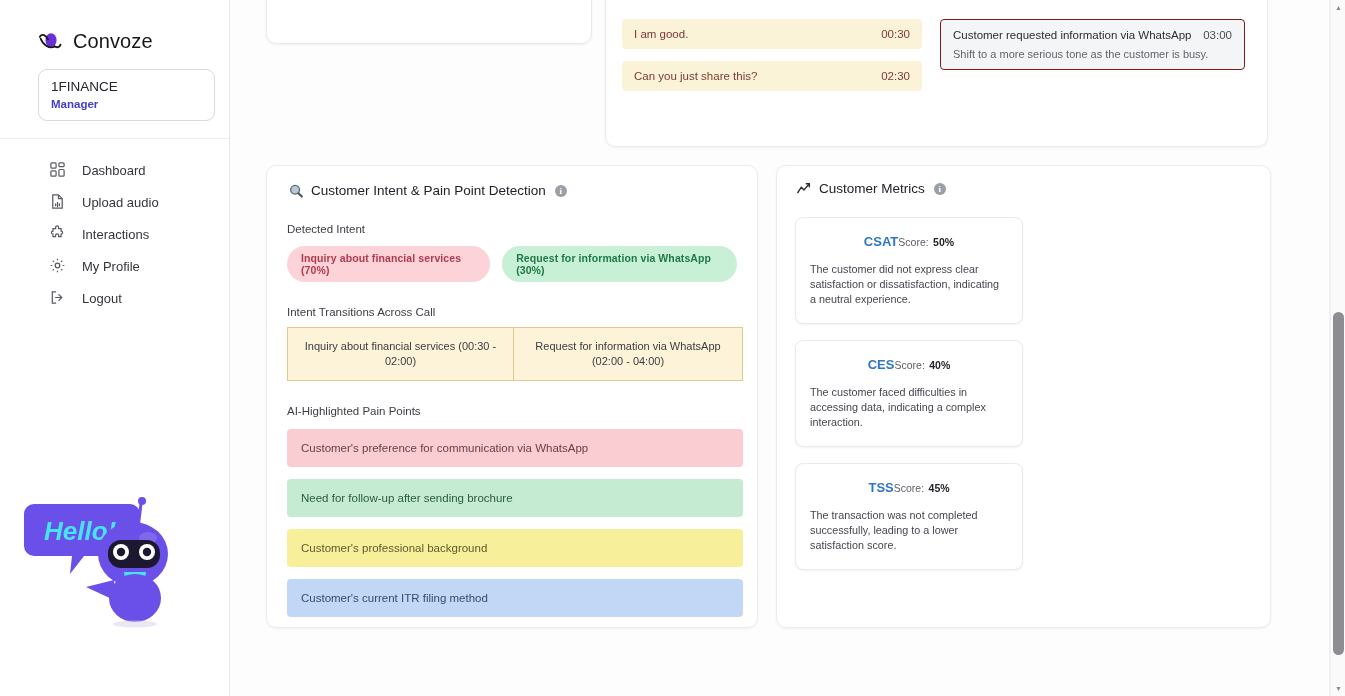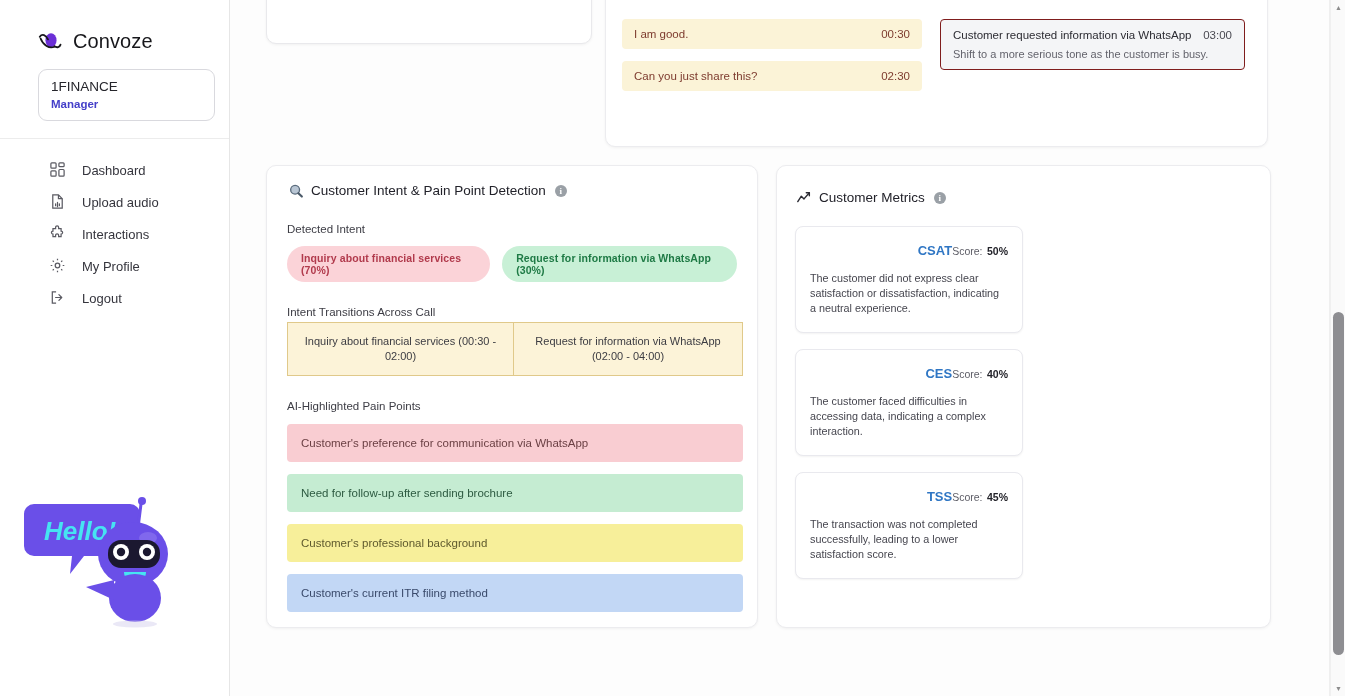--- a/index.html
+++ b/index.html
@@ -90,21 +90,21 @@
   .insight-sub { font-size: 11px; color: #63636c; margin-top: 7px; }
 
   
   .panels { position: absolute; left: 36px; top: 165px; display: flex; gap: 18px; }
 
   .panel {
     background: #fff; border: 1px solid #ececef; border-radius: 10px;
     box-shadow: 0 1px 3px rgba(0,0,0,.05);
   }
   .panel-intent { width: 492px; height: 463px; padding: 16px 20px; }
-  .panel-metrics { width: 495px; height: 463px; padding: 23px 18px; }
+  .panel-metrics { width: 495px; height: 463px; padding: 14px 18px; }
 
   .panel-head { display: flex; align-items: center; gap: 7px; }
   .panel-head-icon { width: 17px; height: 17px; display:flex; align-items:center; justify-content:center; }
   .panel-title { font-size: 13.5px; color: #22222a; }
   .info-dot {
     width: 12px; height: 12px; border-radius: 50%;
     background: #9aa0a6; color: #fff; font-size: 9px; font-weight: bold;
     display: flex; align-items: center; justify-content: center;
     font-family: "Liberation Serif", serif; margin-left: 2px;
   }
@@ -112,21 +112,21 @@
   .section-label { font-size: 11.5px; color: #3d3d45; margin-top: 24px; }
 
   .chips { display: flex; gap: 12px; margin-top: 11px; }
   .chip {
     border-radius: 999px; padding: 6px 14px;
     font-size: 10.5px; font-weight: bold; letter-spacing: .1px;
   }
   .chip-pink { background: #fbd3d8; color: #b13a4c; }
   .chip-green { background: #c8f0d6; color: #1e7a45; }
 
-  .transitions { display: flex; margin-top: 4px; width: 456px; }
+  .transitions { display: flex; margin-top: 9px; width: 456px; }
   .trans-seg {
     background: #fcf3d8; border: 1px solid #e0c98a;
     padding: 11px 10px; font-size: 11px; color: #3c3c42;
     text-align: center; line-height: 15px;
   }
   .trans-seg:first-child { border-right: none; width: 226px; }
   .trans-seg:last-child { width: 230px; }
 
   .pains { margin-top: 12px; }
   .pain {
@@ -140,21 +140,21 @@
   .pain-yellow { background: #f7ef9a; color: #5f5a2e; }
 
   
   .metric-grid { display: flex; flex-wrap: wrap; gap: 16px; margin-top: 20px; }
   .metric-card {
     width: 228px; background: #fff;
     border: 1px solid #e9e9ee; border-radius: 8px;
     box-shadow: 0 1px 2px rgba(0,0,0,.05);
     padding: 14px 14px 16px 14px;
   }
-  .metric-top { display: flex; justify-content: flex-end; align-items: baseline; }
+  .metric-top { display: flex; justify-content: center; align-items: baseline; }
   .metric-name { font-size: 13px; font-weight: bold; color: #2f76c4; }
   .metric-score-label { font-size: 10.5px; color: #5d5d66; }
   .metric-score-val { font-size: 10.5px; color: #23232a; font-weight: bold; }
   .metric-desc { font-size: 10.8px; color: #46464f; line-height: 15px; margin-top: 12px; }
 
   
   .scroll-track {
     position: absolute; right: 0; top: 0; width: 15px; height: 696px;
     background: #fafafa; border-left: 1px solid #f0f0f0;
   }

